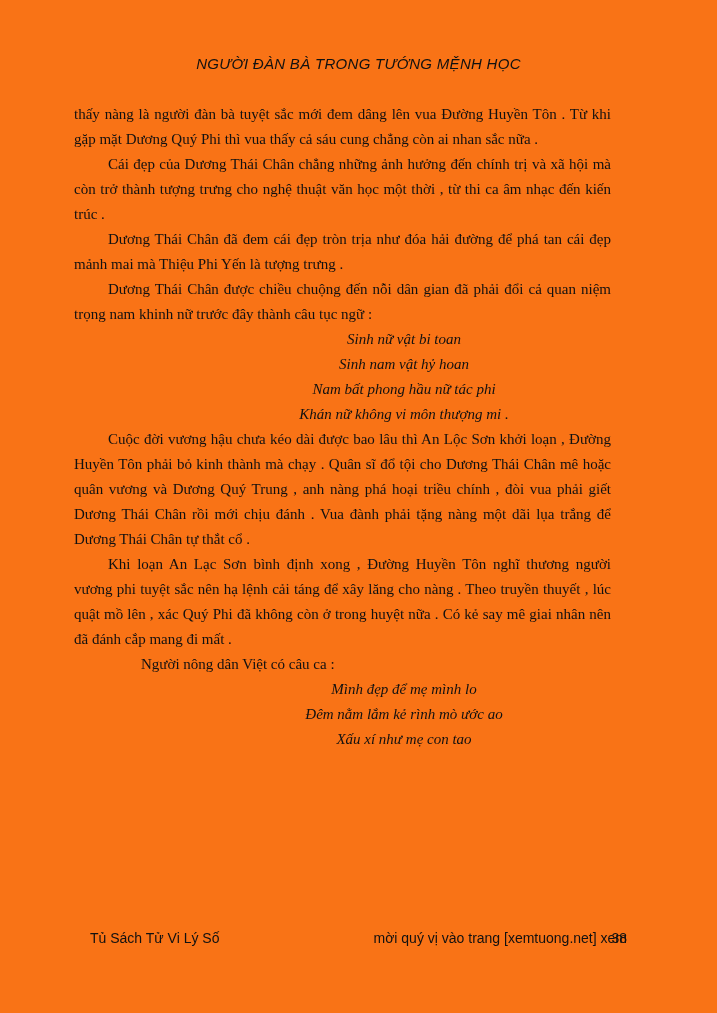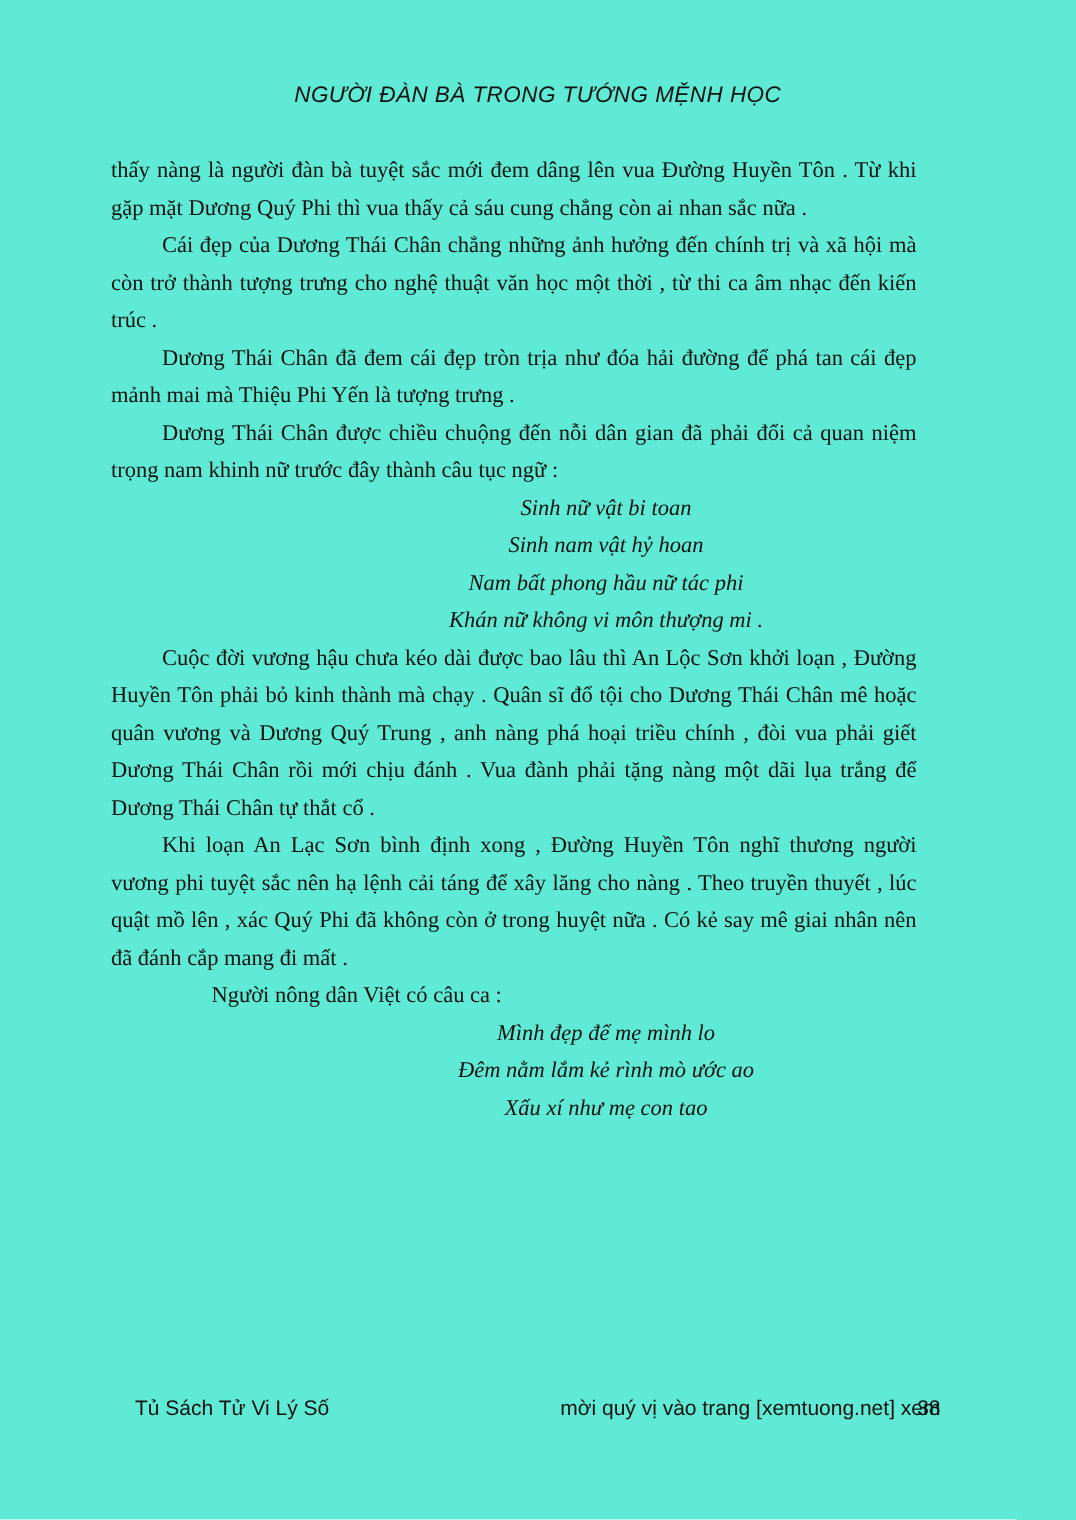--- a/index.html
+++ b/index.html
@@ -4,21 +4,21 @@
 <style>
   html, body {
     margin: 0;
     padding: 0;
     background: #ffffff;
   }
   .page {
     position: relative;
     width: 717px;
     height: 1013px;
-    background: #5eead4;
+    background: #f97316;
     color: #111111;
     overflow: hidden;
     font-family: "Liberation Serif", serif;
   }
   .page-title {
     position: absolute;
     top: 55px;
     left: 0;
     width: 100%;
     text-align: center;

